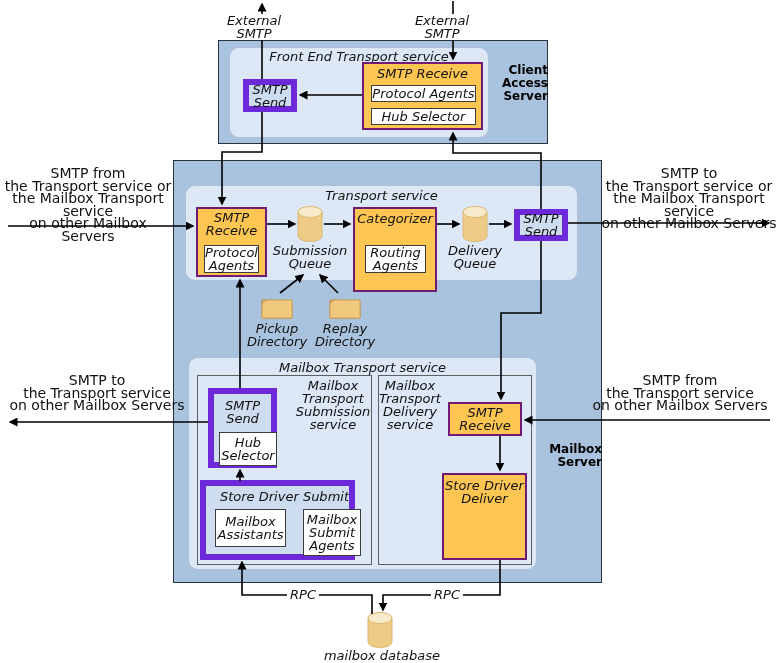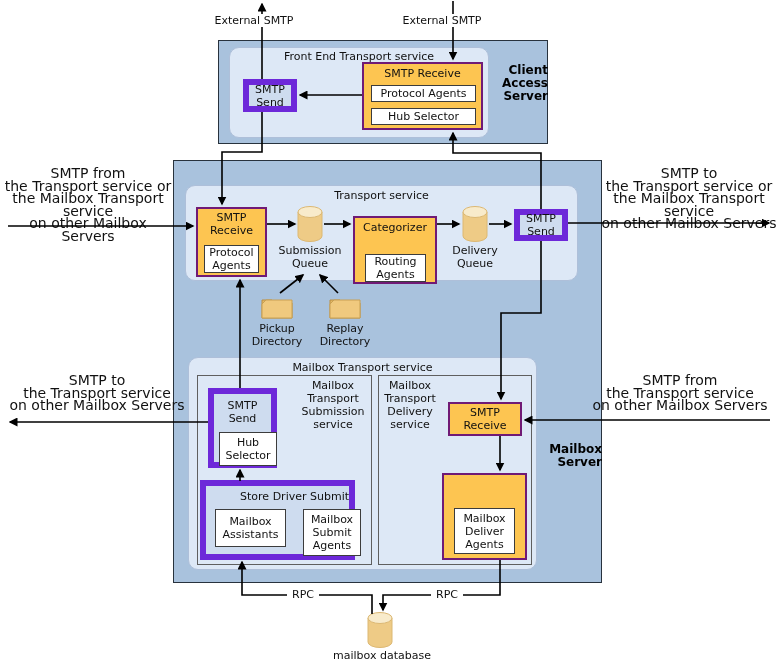--- a/index.html
+++ b/index.html
@@ -5,21 +5,21 @@
   html,body{margin:0;padding:0;background:#fff;}
   #stage{position:relative;width:778px;height:663px;background:#fff;overflow:hidden;
          font-family:"DejaVu Sans","Liberation Sans",sans-serif;color:#111;}
   .abs{position:absolute;box-sizing:border-box;}
   .server{background:#a9c2dd;border:1px solid #28323d;}
   .service{background:#dde8f6;border:1px solid #aebfd9;border-radius:10px;}
   .orange{background:#fdc551;border:2px solid #701a75;}
   .bluebox{background:#cedcef;border:6px solid #6d28d9;}
   .whitebox{background:#ffffff;border:1px solid #3c3c3c;}
   .graybox{border:1.5px solid #5f5f5f;}
-  .t{font-size:11px;line-height:13px;text-align:center;color:#111;}
+  .t{font-size:13px;line-height:13px;text-align:center;color:#111;font-style:italic;}
   .ctr{display:flex;align-items:center;justify-content:center;}
   .flow{white-space:pre-line;font-size:14px;line-height:12.5px;text-align:center;}
   .bold{font-weight:bold;font-size:12px;line-height:13px;text-align:right;color:#000;}
   .whitebg{background:#fff;}
   svg.overlay{position:absolute;left:0;top:0;pointer-events:none;}
   .title{position:absolute;left:0;width:100%;text-align:center;}
 </style>
 </head>
 <body>
 
@@ -48,21 +48,21 @@
     <span class="title t" style="top:2px;">SMTP Receive</span>
     <div class="abs whitebox ctr t" style="left:6px;top:36px;width:55px;height:28px;">Protocol Agents</div>
   </div>
 
   <svg class="abs" style="left:297px;top:205px;" width="26" height="38">
     <path d="M1 7 v24 a12 5.5 0 0 0 24 0 v-24" fill="#eecb86" stroke="#dcb873" stroke-width="1"></path>
     <ellipse cx="13" cy="7" rx="12" ry="5.5" fill="#f8ebcb" stroke="#dcb873" stroke-width="1"></ellipse>
   </svg>
   <div class="abs t" style="left:270px;top:244px;width:80px;">Submission Queue</div>
 
-  <div class="abs orange" style="left:353px;top:216px;width:84px;height:68px;">
+  <div class="abs orange" style="left:353px;top:207px;width:84px;height:85px;">
     <span class="title t" style="top:3px;">Categorizer</span>
     <div class="abs whitebox ctr t" style="left:10px;top:36px;width:61px;height:28px;">Routing Agents</div>
   </div>
 
   <svg class="abs" style="left:462px;top:205px;" width="26" height="38">
     <path d="M1 7 v24 a12 5.5 0 0 0 24 0 v-24" fill="#eecb86" stroke="#dcb873" stroke-width="1"></path>
     <ellipse cx="13" cy="7" rx="12" ry="5.5" fill="#f8ebcb" stroke="#dcb873" stroke-width="1"></ellipse>
   </svg>
   <div class="abs t" style="left:440px;top:244px;width:70px;">Delivery Queue</div>
 
@@ -93,21 +93,21 @@
 
   <div class="abs orange ctr t" style="left:448px;top:402px;width:74px;height:34px;">SMTP Receive</div>
 
   <div class="abs bluebox" style="left:200px;top:480px;width:155px;height:80px;">
     <span class="title t" style="top:4px;text-align:right;">Store Driver Submit</span>
     <div class="abs whitebox ctr t" style="left:9px;top:23px;width:71px;height:38px;">Mailbox Assistants</div>
     <div class="abs whitebox ctr t" style="left:89px;top:23px;width:58px;height:47px;margin-left:8px;">Mailbox Submit Agents</div>
   </div>
 
   <div class="abs orange" style="left:442px;top:473px;width:85px;height:87px;">
-    <div class="abs whitebox ctr t" style="left:10px;top:33px;width:61px;height:46px;">Mailbox Deliver Agents</div>
+    <span class="title t" style="top:4px;">Store Driver Deliver</span>
   </div>
 
   <div class="abs flow" style="left:2px;top:167px;width:172px;">SMTP from
 the Transport service or
 the Mailbox Transport service
 on other Mailbox Servers</div>
   <div class="abs flow" style="left:601px;top:167px;width:176px;">SMTP to
 the Transport service or
 the Mailbox Transport service
 on other Mailbox Servers</div>

